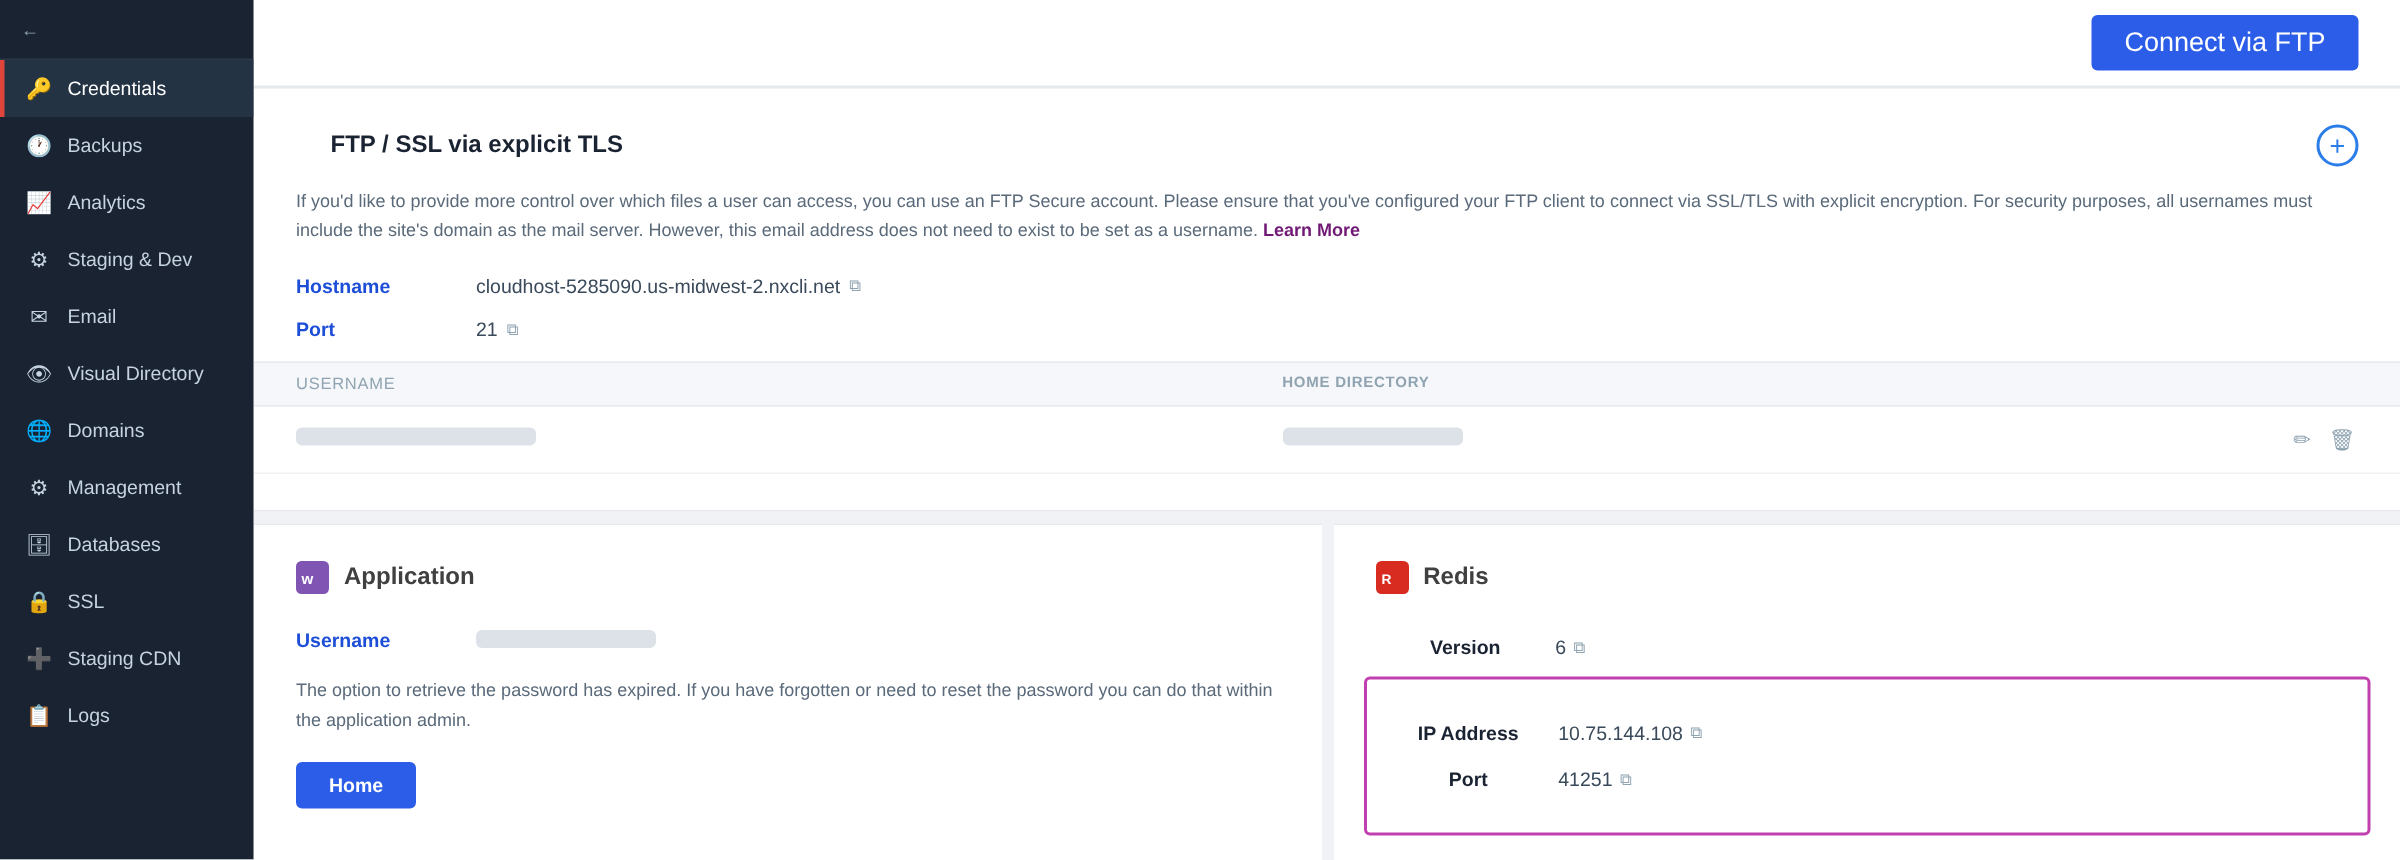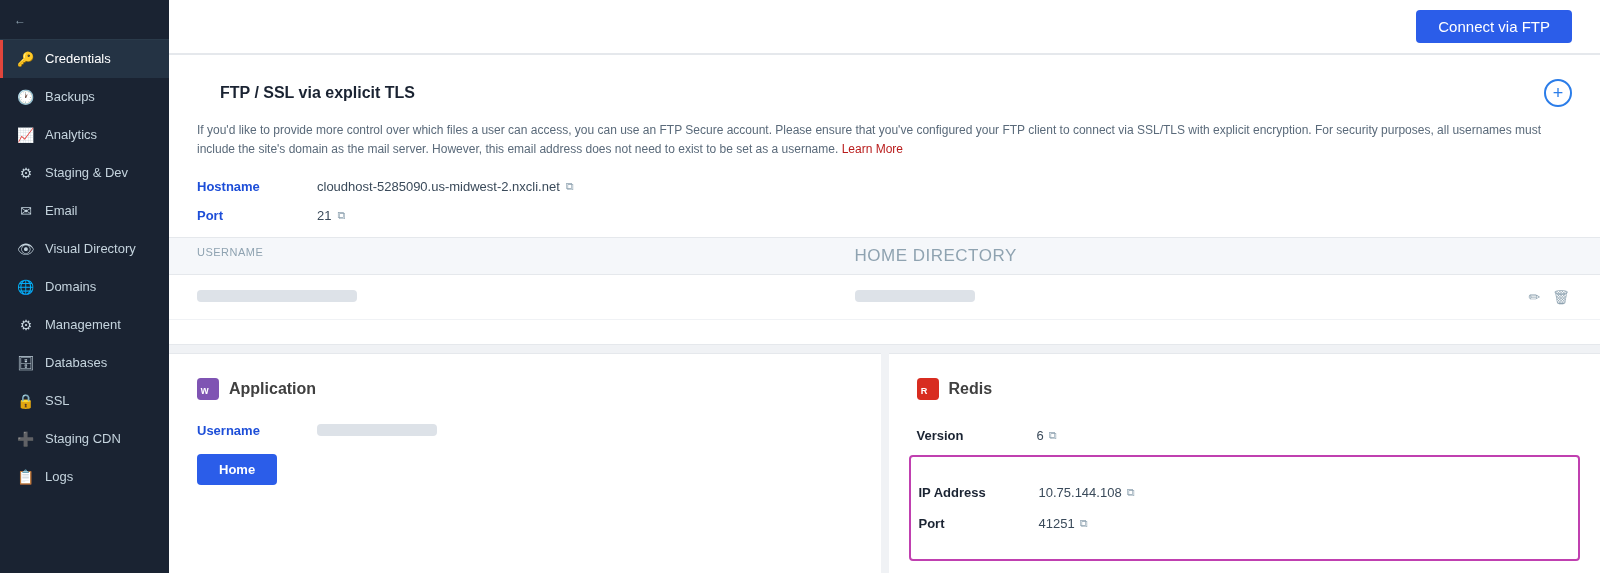--- a/index.html
+++ b/index.html
@@ -89,21 +89,21 @@
       align-items: center;
       justify-content: center;
       line-height: 1;
     }
     .ftp-desc {
       font-size: 12px;
       color: #5a6a7a;
       line-height: 1.6;
       margin-bottom: 20px;
     }
-    .ftp-desc a { color: #b91c1c; text-decoration: none; }
+    .ftp-desc a { color: #701a75; text-decoration: none; font-weight: bold; }
     .field-row {
       display: flex;
       align-items: center;
       margin-bottom: 14px;
     }
     .field-label {
       font-size: 13px;
       font-weight: 600;
       color: #1d4ed8;
       width: 120px;
@@ -127,21 +127,21 @@
       display: flex;
       background: #f5f7fa;
       padding: 8px 14px;
       border-top: 1px solid #e5e8ec;
       border-bottom: 1px solid #e5e8ec;
       margin: 0 -28px;
       padding-left: 28px;
       padding-right: 28px;
     }
     .table-col-username { flex: 1; font-size: 11px; color: #8fa3b1; font-weight: 500; text-transform: uppercase; letter-spacing: 0.5px; }
-    .table-col-homedir { flex: 1; font-size: 17px; color: #8fa3b1; font-weight: 400; text-transform: uppercase; letter-spacing: 0.5px; }
+    .table-col-homedir { flex: 1; font-size: 10px; color: #8fa3b1; font-weight: 700; text-transform: uppercase; letter-spacing: 0.5px; }
     .table-col-actions { width: 60px; }
     .table-row-data {
       display: flex;
       align-items: center;
       padding: 12px 28px;
       margin: 0 -28px;
       border-bottom: 1px solid #f0f2f5;
     }
     .table-cell { flex: 1; }
     .blurred-text {
@@ -184,20 +184,21 @@
     }
     .redis-icon {
       width: 22px;
       height: 22px;
     }
 
     .redis-field-row {
       display: flex;
       align-items: center;
       padding: 8px 0;
+      text-align: center;
     }
     .redis-field-label {
       font-size: 13px;
       font-weight: 600;
       color: #1a2332;
       width: 120px;
     }
     .redis-field-value {
       font-size: 13px;
       color: #3a4a5a;
@@ -244,21 +245,21 @@
       border-bottom: 1px solid #e5e8ec;
       display: flex;
       justify-content: flex-end;
     }
     .btn-primary-top {
       background: #2b5de9;
       color: #fff;
       border: none;
       padding: 8px 22px;
       border-radius: 4px;
-      font-size: 15px;
+      font-size: 18px;
       cursor: pointer;
     }
   </style>
 </head>
 <body>
 
 <nav class="sidebar">
   <div class="sidebar-back">
     <span class="arrow">←</span>
   </div>
@@ -376,20 +377,21 @@
         <span class="section-title">Application</span>
       </div>
 
       <div class="field-row">
         <span class="field-label">Username</span>
         <span>
           <span class="app-blurred"></span>
         </span>
       </div>
 
+      <p class="app-desc">The option to retrieve the password has expired. If you have forgotten or need to reset the password you can do that within the application admin.</p>
 
       <button class="btn-admin">Home</button>
     </div>
 
     <div class="bottom-card">
       <div class="section-title-row">
         <svg class="redis-icon" viewBox="0 0 24 24">
           <rect width="24" height="24" rx="4" fill="#d82c20"></rect>
           <text x="4" y="17" font-size="10" fill="white" font-weight="bold">R</text>
         </svg>

